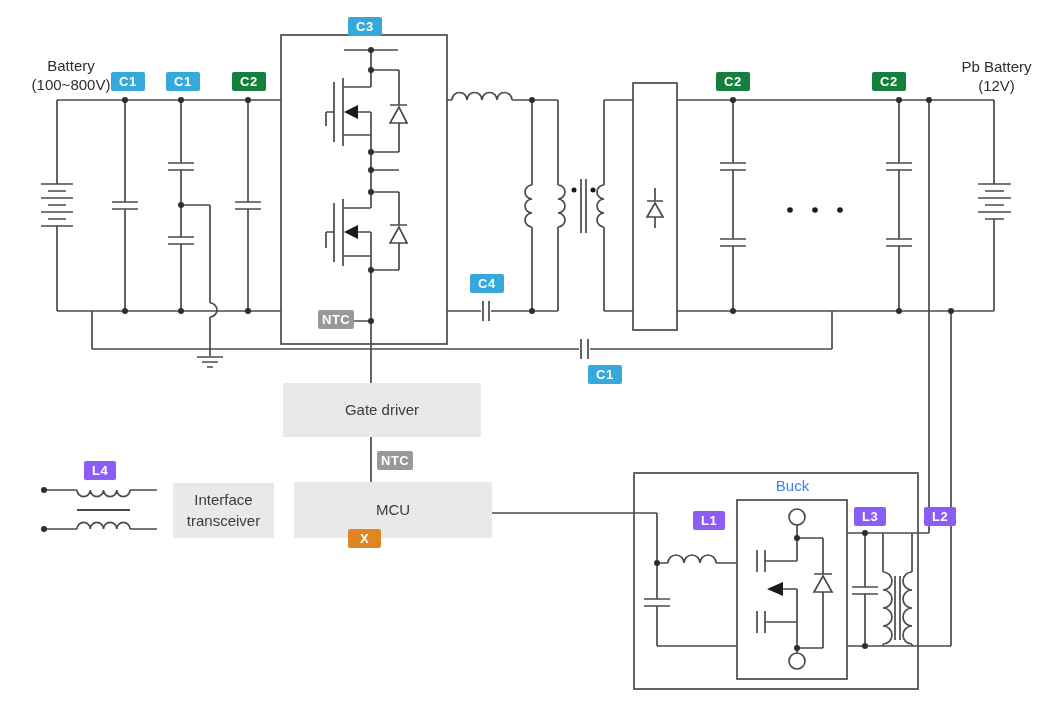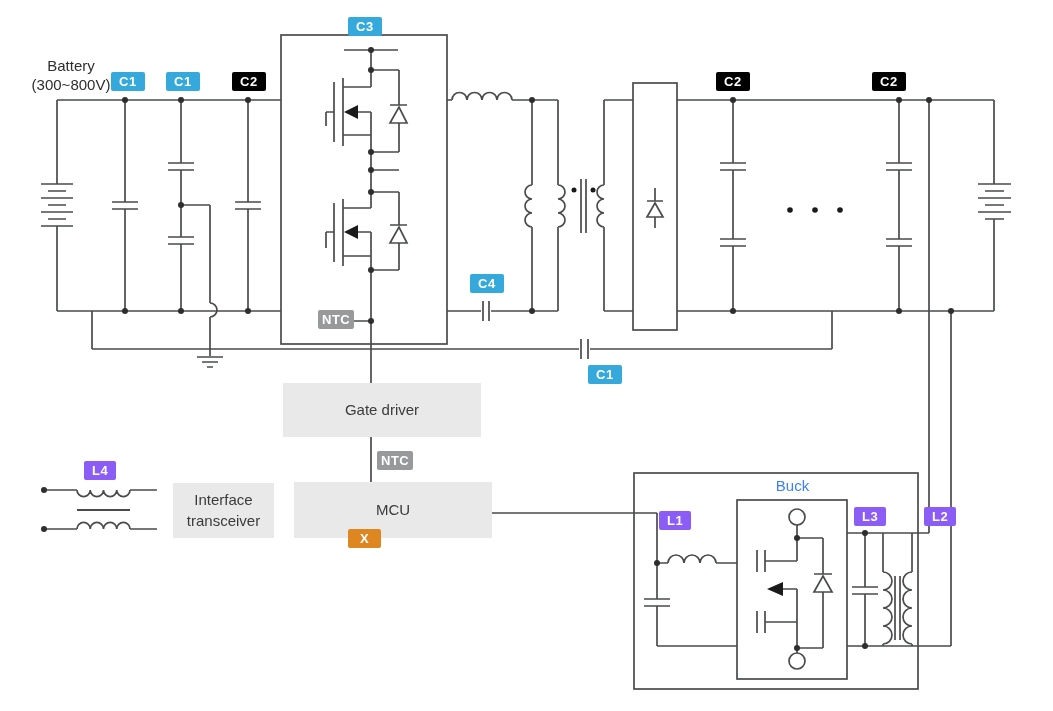--- a/index.html
+++ b/index.html
@@ -1,21 +1,21 @@
 <!DOCTYPE html>
 <html><head>
 <meta charset="utf-8">
 <style>
   html,body{margin:0;padding:0;background:#fff;}
   #stage{position:relative;width:1053px;height:711px;background:#fff;overflow:hidden;
          font-family:"Liberation Sans",sans-serif;}
   #schematic{position:absolute;left:0;top:0;}
   .badge{position:absolute;display:inline-block;color:#fff;font:bold 13px "Liberation Sans",sans-serif;
          padding:3px 8px;border-radius:2px;letter-spacing:.5px;line-height:1;z-index:5;}
-  .lb{background:#36a9dc;} .db{background:#000000;} .gy{background:#97999b;}
+  .lb{background:#36a9dc;} .db{background:#15803d;} .gy{background:#97999b;}
   .or{background:#de8721;} .gn{background:#8b5cf6;}
   .narrow{padding:3px 4px;} .wide{padding:3px 12px;}
   .block{position:absolute;background:#e9e9e9;color:#3b3b3b;display:flex;flex-direction:column;
          align-items:center;justify-content:center;font:15px "Liberation Sans",sans-serif;
          text-align:center;line-height:1.35;z-index:2;margin-left:16px;}
   .term-label{position:absolute;color:#2e2e2e;font:15px "Liberation Sans",sans-serif;
               text-align:center;line-height:1.25;z-index:2;}
   .buck-label{position:absolute;left:634px;top:477px;width:317px;text-align:center;
               color:#3b82f6;font:15px "Liberation Sans",sans-serif;z-index:2;}
 </style>
@@ -179,21 +179,25 @@
       <circle cx="657" cy="563" r="3"></circle>
       <circle cx="797" cy="538" r="3"></circle>
         <circle cx="797" cy="648" r="3"></circle>
       <circle cx="865" cy="533" r="3"></circle>
         <circle cx="865" cy="646" r="3"></circle>
     </g>
   </svg>
 
   <div class="term-label" style="left:12px;top:57px;width:118px;">
     <div>Battery</div>
-    <div>(300~800V)</div>
+    <div>(100~800V)</div>
+  </div>
+  <div class="term-label" style="left:944px;top:58px;width:105px;">
+    <div>Pb Battery</div>
+    <div>(12V)</div>
   </div>
 
   <div class="block" style="left:267px;top:383px;width:198px;height:54px;">
     <span>Gate driver</span>
   </div>
   <div class="block" style="left:278px;top:482px;width:198px;height:56px;">
     <span>MCU</span>
   </div>
   <div class="block" style="left:157px;top:483px;width:101px;height:55px;">
     <span>Interface</span>
@@ -206,17 +210,17 @@
   <div class="badge db" style="left:232px;top:72px;">C2</div>
   <div class="badge lb" style="left:348px;top:9px;margin-top:8px;">C3</div>
   <div class="badge db" style="left:716px;top:72px;">C2</div>
   <div class="badge db" style="left:872px;top:72px;">C2</div>
   <div class="badge lb" style="left:470px;top:274px;text-align:right;">C4</div>
   <div class="badge lb" style="left:588px;top:365px;">C1</div>
   <div class="badge gy narrow" style="left:318px;top:310px;">NTC</div>
   <div class="badge gy narrow" style="left:377px;top:451px;">NTC</div>
   <div class="badge or wide" style="left:348px;top:529px;">X</div>
   <div class="badge gn" style="left:84px;top:461px;">L4</div>
-  <div class="badge gn" style="left:659px;top:511px;">L1</div>
+  <div class="badge gn" style="left:693px;top:511px;">L1</div>
   <div class="badge gn" style="left:854px;top:507px;">L3</div>
   <div class="badge gn" style="left:924px;top:507px;">L2</div>
 
 </div>
 
 </body></html>

